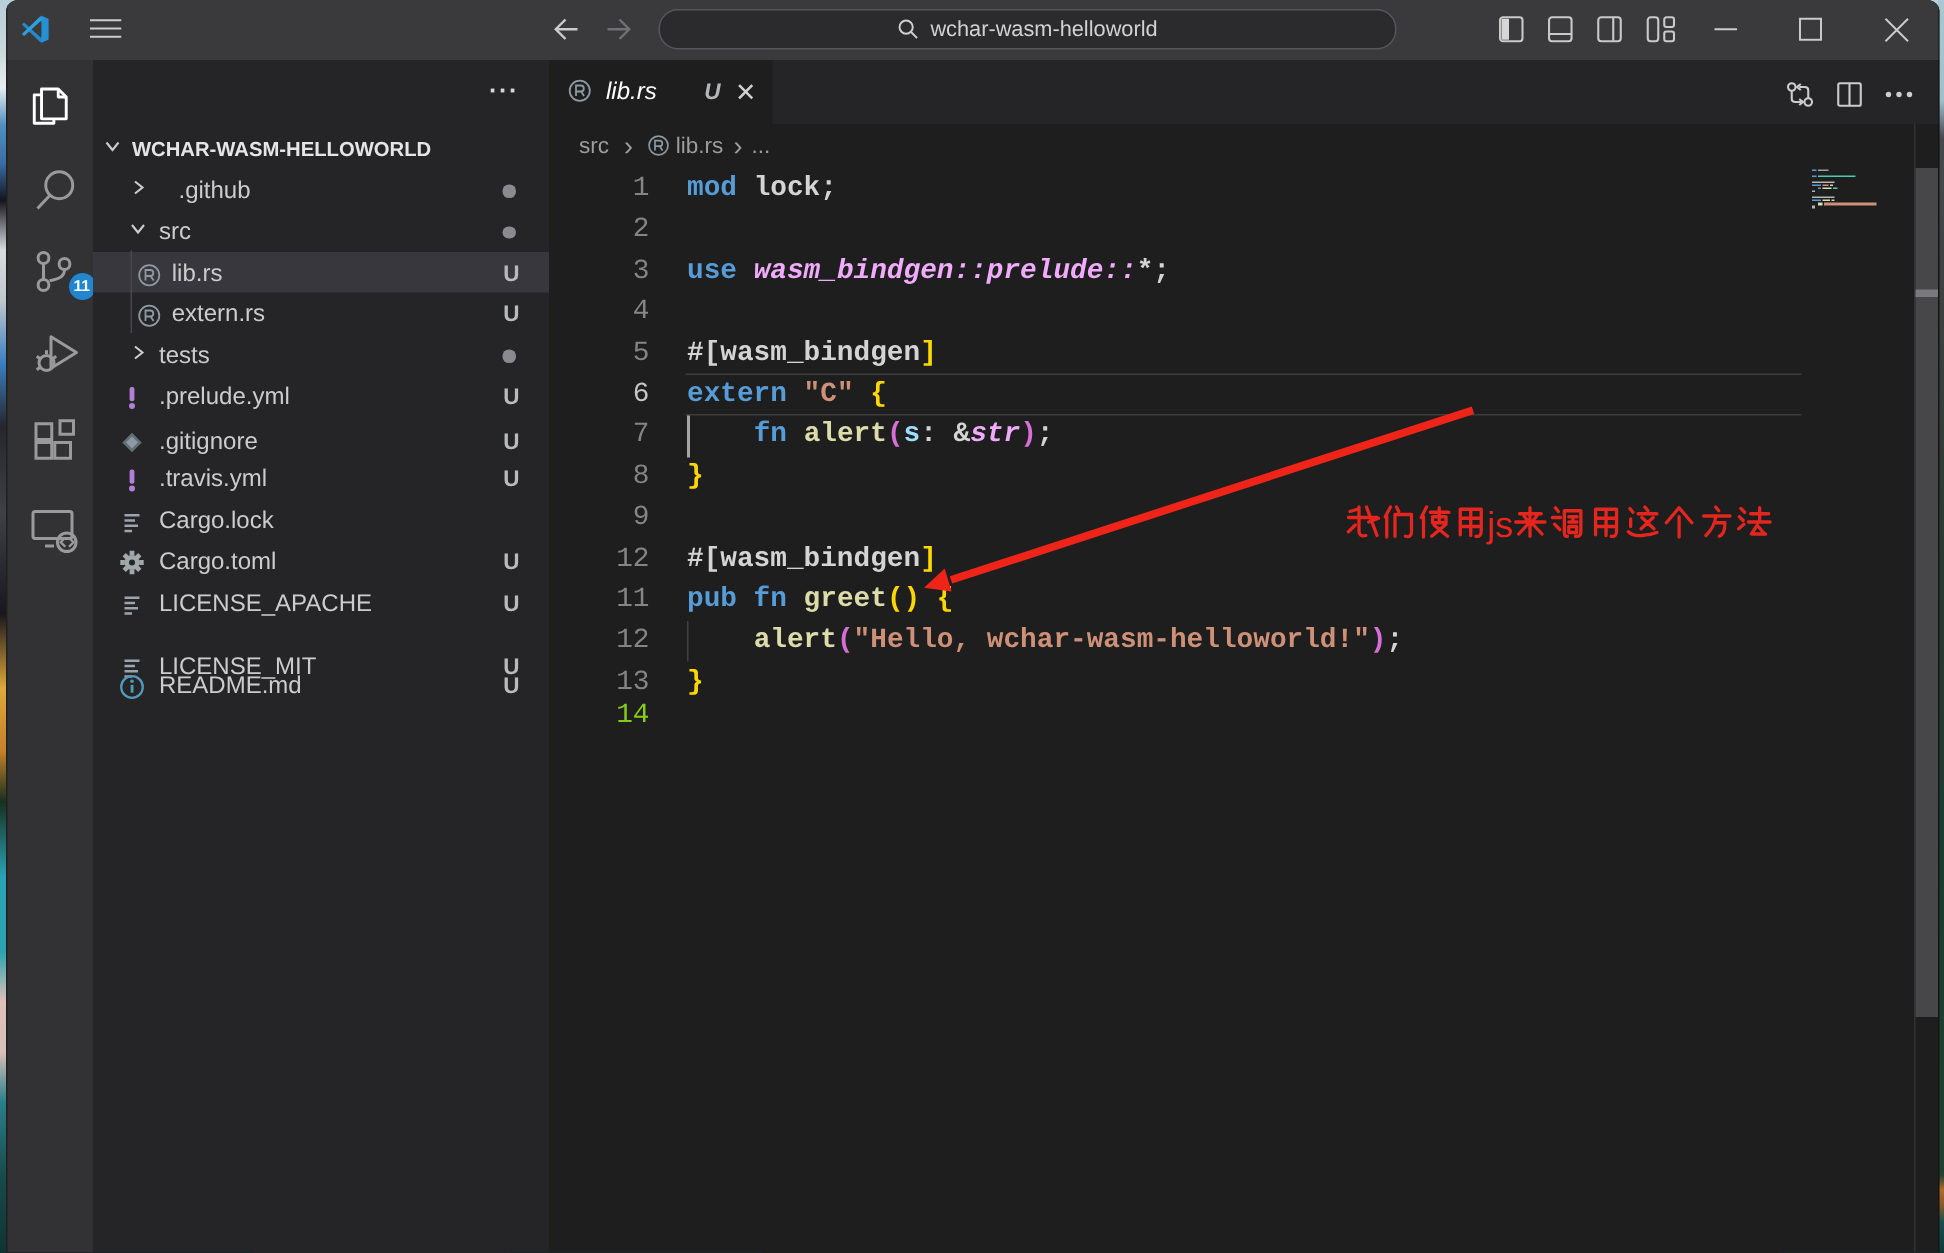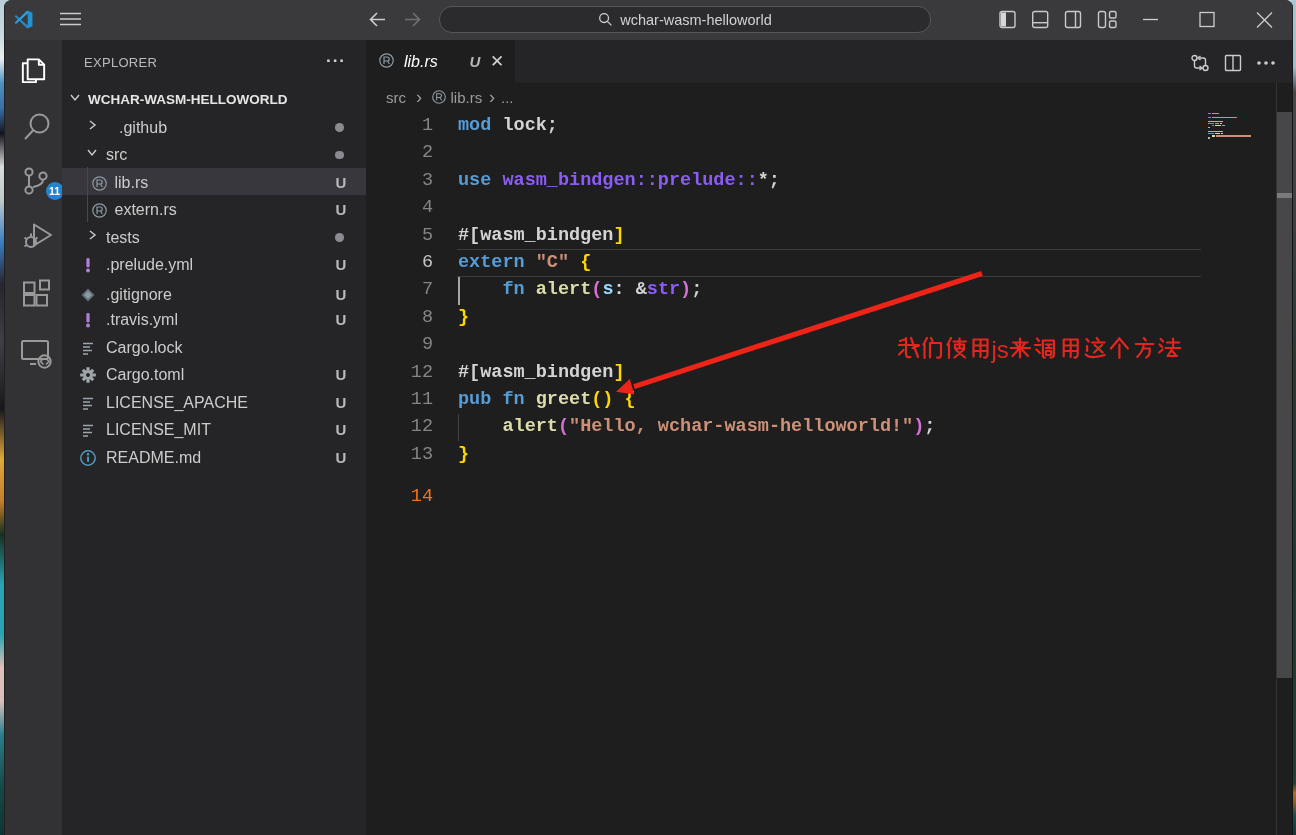--- a/index.html
+++ b/index.html
@@ -31,21 +31,21 @@
   #activity { left:0; top:40px; width:58px; height:795px; background:#323234; }
   #sidebar  { left:58px; top:40px; width:304px; height:795px; background:#252527; }
   #tabstrip { left:362px; top:40px; width:927px; height:43px; background:#252528; }
   #tab1 { left:362px; top:40px; width:149px; height:43px; background:#1e1e1f; }
   #crumbs { left:362px; top:83px; width:927px; height:29px; background:#1e1e1f; color:#9d9d9d; font-size:15px; line-height:29px; }
   
   .cline { position:absolute; white-space:pre; font-family:"Liberation Mono", monospace;
            font-size:18.5px; line-height:27.4px; height:27.4px; font-weight:700; color:#d4d4d4; }
   .lnum  { position:absolute; width:71px; text-align:right; font-family:"Liberation Mono", monospace;
            font-size:18.5px; line-height:27.4px; height:27.4px; color:#858585; }
-  .kw { color:#569cd6; } .ty { color:#8b5cf6; } .fn { color:#dcdcaa; }
+  .kw { color:#569cd6; } .ty { color:#f0abfc;font-style:italic; } .fn { color:#dcdcaa; }
   .st { color:#ce9178; } .pm { color:#d670d6; } .gd { color:#ffd700; }
   .pb { color:#9cdcfe; } .wh { color:#d4d4d4; }
   
   .trow { position:absolute; left:58px; width:304px; height:27.5px; line-height:27.5px;
           color:#cccccc; font-size:16px; }
   .u { position:absolute; left:267px; width:24px; text-align:center; color:#b8babc; font-size:15px; font-weight:bold;}
   .dot { position:absolute; left:273px; top:9.5px; width:8.5px; height:8.5px; border-radius:50%; background:#8a8a90; }
   .chev { position:absolute; top:5px; }
   svg { display:block; }
   .mml { position:absolute; height:1.4px; }
@@ -165,21 +165,20 @@
   <svg class="abs" style="left:16px;top:337px" width="33" height="33" viewBox="0 0 33 33">
     <g stroke="#9a9a9a" stroke-width="2" fill="none">
       <rect x="2" y="4" width="26" height="18" rx="1.5"></rect>
       <path d="M10 27h6"></path>
       <circle cx="24.5" cy="24.5" r="6.2"></circle>
       <path d="M23.5 21.5l-3 3l3 3M26 21.5l3 3l-3 3" stroke-width="1.6"></path>
     </g>
   </svg>
 
   <div id="sidebar" class="abs"></div>
-  <div class="abs" style="left:80px;top:52px;width:200px;height:22px;color:#bbbbbb;font-size:13px;letter-spacing:0.3px;line-height:22px;">EXPLORER</div>
   <div class="abs" style="left:322px;top:48px;width:30px;height:26px;color:#d6d6d6;font-size:17px;letter-spacing:1px;line-height:26px;font-weight:bold;">···</div>
 
   <div class="abs" style="left:58px;top:167.5px;width:304px;height:27.5px;background:#37373d;"></div>
 
   <div class="abs" style="left:82.5px;top:167px;width:1px;height:55px;background:#47474d;"></div>
 
   <div id="tree">
       <div class="trow" style="top:86px">
         <span class="chev" style="left:7px">
           <svg width="12" height="12" viewBox="0 0 12 12">
@@ -302,21 +301,21 @@
         <span class="chev" style="left:18px;top:6px">
           <svg width="16" height="16" viewBox="0 0 16 16">
             <g stroke="#9aa5ad" stroke-width="1.7">
               <path d="M3 3.5h10M3 7h7M3 10.5h9M3 14h5"></path>
             </g>
           </svg>
         </span>
         <span style="position:absolute;left:44px">LICENSE_APACHE</span>
         <span class="u">U</span>
       </div>
-      <div class="trow" style="top:416px">
+      <div class="trow" style="top:431px">
         <span class="chev" style="left:18px;top:6px">
           <svg width="16" height="16" viewBox="0 0 16 16">
             <g stroke="#9aa5ad" stroke-width="1.7">
               <path d="M3 3.5h10M3 7h7M3 10.5h9M3 14h5"></path>
             </g>
           </svg>
         </span>
         <span style="position:absolute;left:44px">LICENSE_MIT</span>
         <span class="u">U</span>
       </div>
@@ -407,21 +406,21 @@
       <div class="lnum" style="left:358px;top:331.2px;color:#858585">9</div>
       <div class="cline" style="left:454px;top:331.2px"></div>
       <div class="lnum" style="left:358px;top:358.6px;color:#858585">12</div>
       <div class="cline" style="left:454px;top:358.6px"><span class="wh">#[wasm_bindgen</span><span class="gd">]</span></div>
       <div class="lnum" style="left:358px;top:386px;color:#858585">11</div>
       <div class="cline" style="left:454px;top:386px"><span class="kw">pub fn</span> <span class="fn">greet</span><span class="gd">() {</span></div>
       <div class="lnum" style="left:358px;top:413.4px;color:#858585">12</div>
       <div class="cline" style="left:454px;top:413.4px">    <span class="fn">alert</span><span class="pm">(</span><span class="st">"Hello, wchar-wasm-helloworld!"</span><span class="pm">)</span><span class="wh">;</span></div>
       <div class="lnum" style="left:358px;top:440.79999999999995px;color:#858585">13</div>
       <div class="cline" style="left:454px;top:440.79999999999995px"><span class="gd">}</span></div>
-      <div class="lnum" style="left:358px;top:483px;color:#f97316">14</div>
+      <div class="lnum" style="left:358px;top:463px;color:#84cc16">14</div>
       <div class="cline" style="left:454px;top:468.2px"></div>
     </div>
 
   <div class="abs" style="left:453px;top:249px;width:744px;height:1px;background:#3c3c3f;"></div>
   <div class="abs" style="left:453px;top:276px;width:744px;height:1px;background:#3c3c3f;"></div>
 
   <div class="abs" style="left:454px;top:277px;width:2px;height:28px;background:#a5a6a4;"></div>
   <div class="abs" style="left:454px;top:414px;width:1px;height:27px;background:#404045;"></div>
 
   <div id="minimap">

